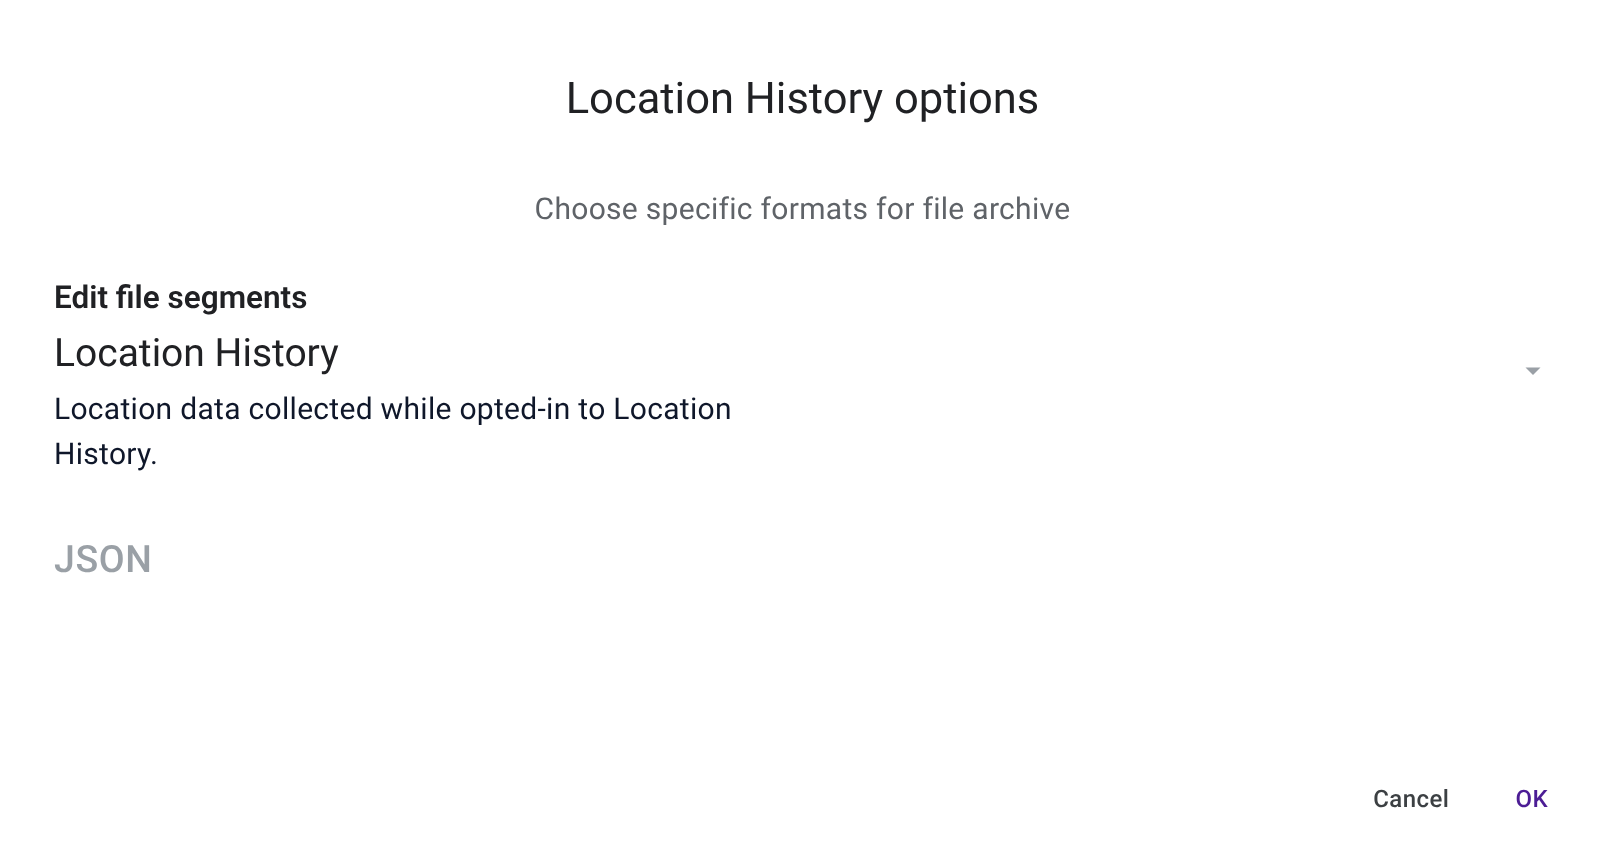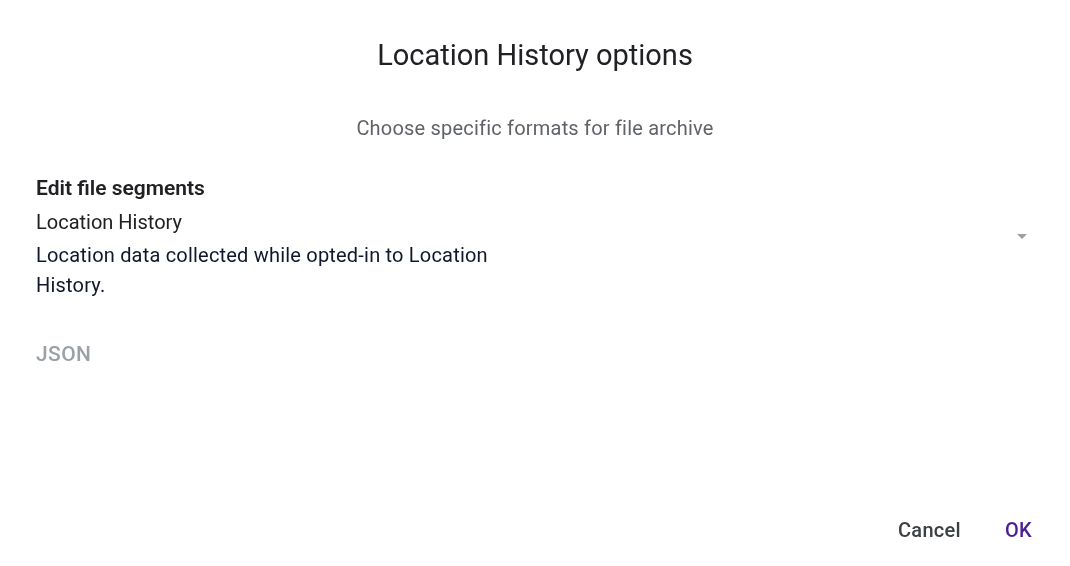--- a/index.html
+++ b/index.html
@@ -16,21 +16,21 @@
       color: #202124;
     }
     .dialog {
       padding: 30px 36px;
     }
     .dialog-title {
       text-align: center;
       font-size: 29px;
       font-weight: 400;
       color: #202124;
-      margin-top: 8px;
+      margin-top: 19px;
       margin-bottom: 44px;
     }
     .dialog-subtitle {
       text-align: center;
       font-size: 20px;
       color: #5f6368;
       margin-bottom: 36px;
       letter-spacing: 0.2px;
     }
     .section-header {
@@ -43,38 +43,38 @@
       display: flex;
       justify-content: space-between;
       align-items: flex-start;
       margin-bottom: 28px;
     }
     .format-left {
       flex: 1;
       max-width: 520px;
     }
     .format-title {
-      font-size: 20px;
+      font-size: 26px;
       font-weight: 400;
       color: #202124;
       margin-bottom: 6px;
     }
     .format-desc {
       font-size: 20px;
       color: #0f172a;
       line-height: 1.5;
       letter-spacing: 0.2px;
     }
     .format-right {
       display: flex;
       align-items: center;
       padding-top: 14px;
     }
     .format-value {
-      font-size: 21px;
+      font-size: 25px;
       font-weight: 500;
       color: #9aa0a6;
       letter-spacing: 0.4px;
     }
     .chevron {
       color: #9aa0a6;
     }
     .chevron svg {
       width: 24px;
       height: 24px;
@@ -82,21 +82,21 @@
     }
     .actions {
       position: absolute;
       bottom: 18px;
       right: 36px;
       display: flex;
       gap: 40px;
       align-items: center;
     }
     .btn {
-      font-size: 20px;
+      font-size: 16px;
       font-weight: 500;
       background: none;
       border: none;
       cursor: pointer;
       padding: 6px 2px;
       letter-spacing: 0.3px;
       font-family: inherit;
     }
     .btn-cancel {
       color: #3c4043;

